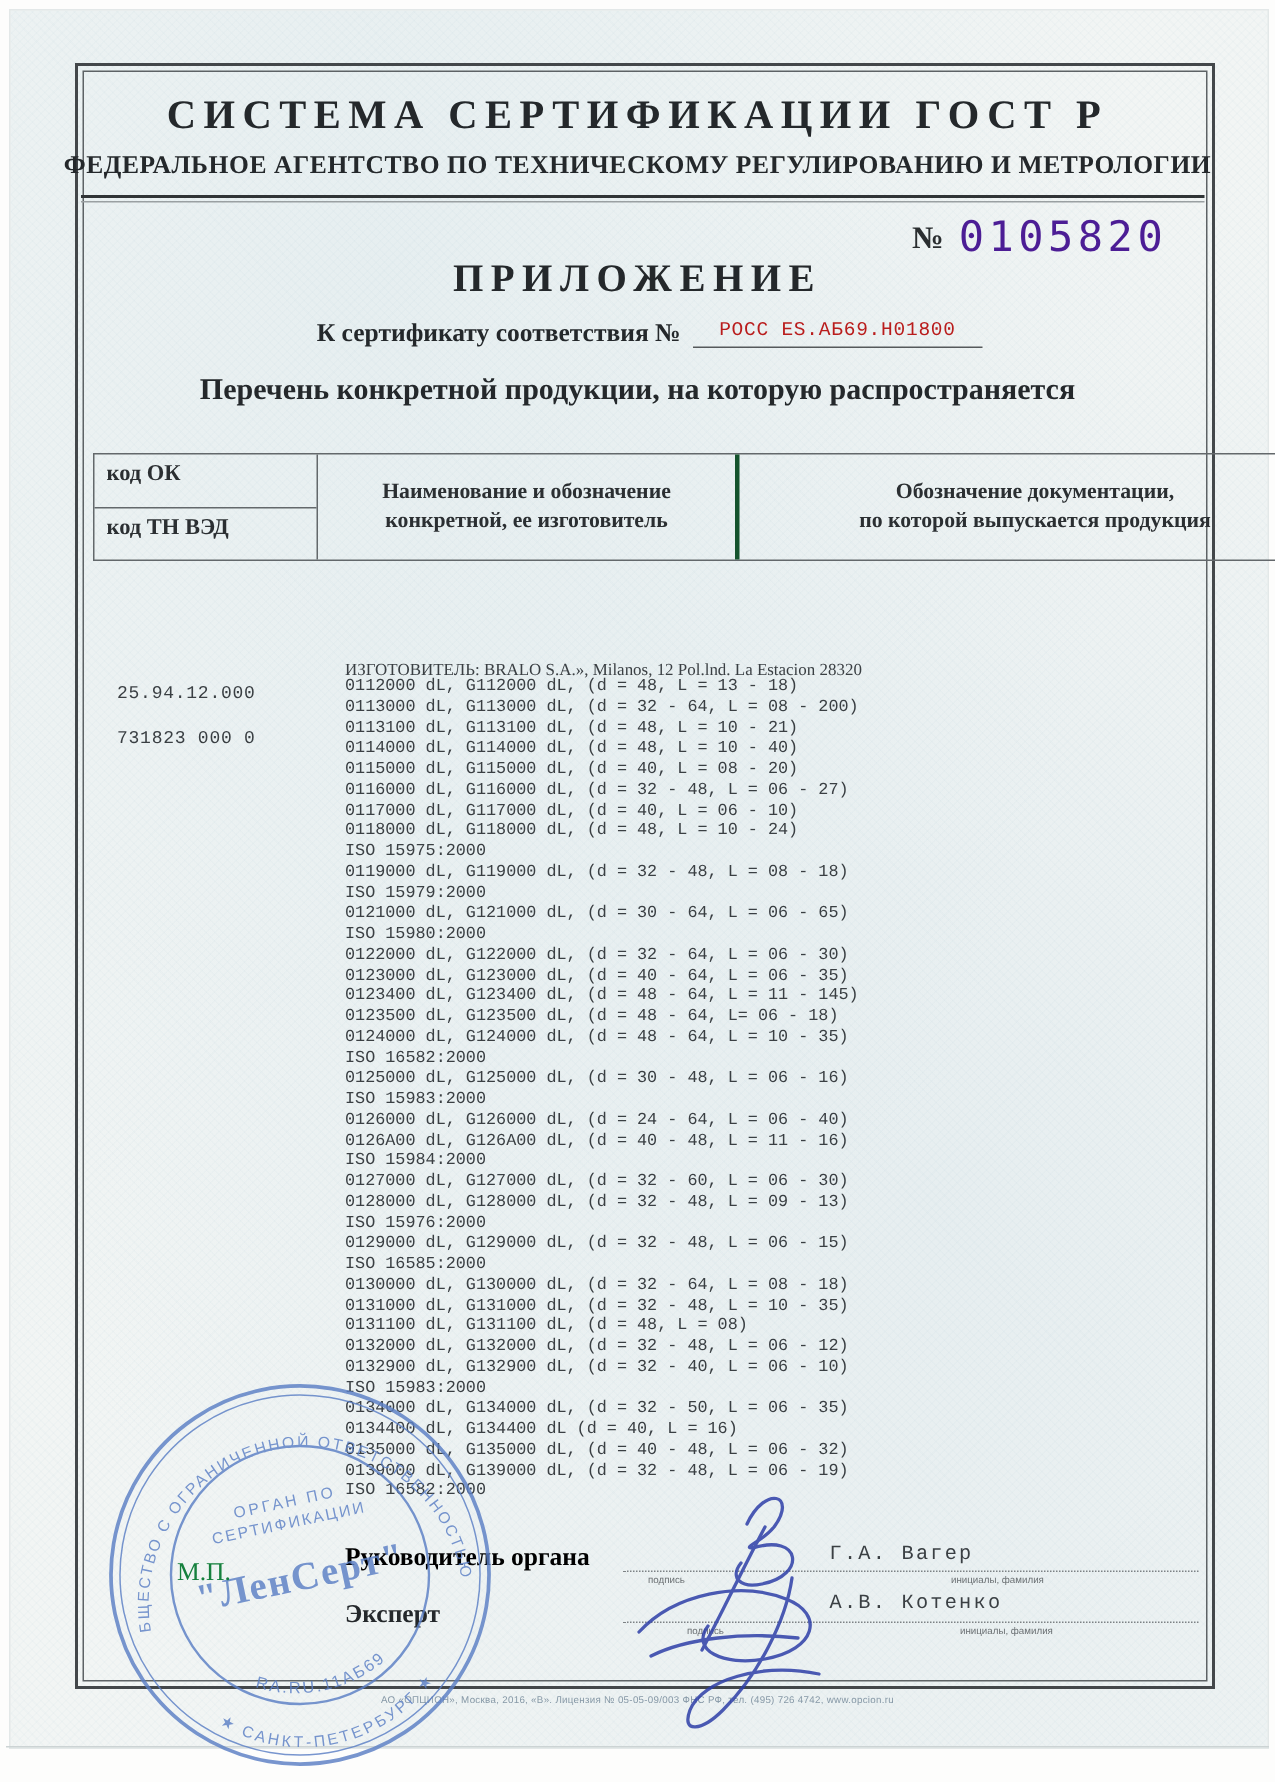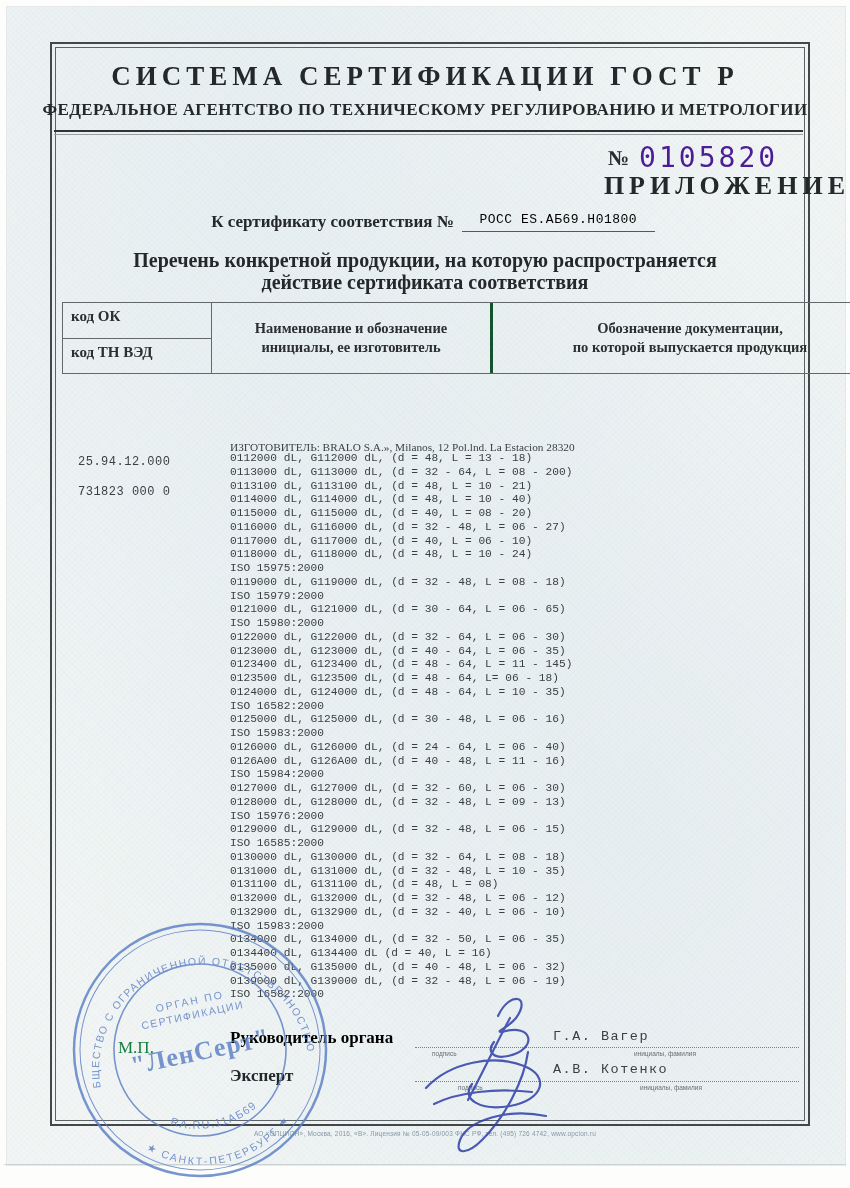--- a/index.html
+++ b/index.html
@@ -32,26 +32,26 @@
   .h-sep-a{top:130px;left:54px;width:749px;border-top:2px solid #303436;}
   .h-sep-b{top:134px;left:54px;width:749px;border-top:1px solid #9aa0a2;}
 
   .doc-number{top:141px;left:608px;white-space:nowrap;}
   .doc-number .no{font-size:21px;font-weight:bold;color:#2a2e30;margin-right:10px;}
   .doc-number .digits{
     font-family:"DejaVu Sans Mono","Liberation Mono",monospace;
     font-size:28px;color:#4c1d95;letter-spacing:3px;vertical-align:-2px;
   }
 
-  .appendix-title{top:171px;font-size:26px;font-weight:bold;letter-spacing:5px;color:#24282b;text-align:right;}
+  .appendix-title{top:171px;font-size:26px;font-weight:bold;letter-spacing:5px;color:#24282b;}
 
   .cert-line{top:212px;left:0;width:100%;display:flex;justify-content:center;align-items:flex-end;padding-left:16px;box-sizing:border-box;}
   .cert-line .lbl{font-size:17px;font-weight:bold;color:#24282b;}
   .cert-line .val{
-    font-family:"Liberation Mono","DejaVu Sans Mono",monospace;font-size:13px;color:#000000;
+    font-family:"Liberation Mono","DejaVu Sans Mono",monospace;font-size:13px;color:#b91c1c;
     border-bottom:1px solid #55595b;padding:0 14px 4px;margin-left:8px;min-width:165px;text-align:center;
     letter-spacing:0.5px;
   }
 
   .list-title{top:249px;font-size:20px;font-weight:bold;line-height:22px;color:#24282b;}
 
   .spec-table{top:302px;left:62px;width:826px;height:72px;border:1px solid #63686b;display:flex;box-sizing:border-box;background:transparent;}
   .spec-table .c1{width:148px;border-right:1px solid #63686b;display:flex;flex-direction:column;}
   .spec-table .c1 .cell{flex:1;padding:5px 0 0 8px;font-size:15px;font-weight:600;color:#2b2f32;}
   .spec-table .c1 .cell.first{border-bottom:1px solid #63686b;}
@@ -107,31 +107,30 @@
 </div>
 
 <div class="abs ctr appendix-title">ПРИЛОЖЕНИЕ</div>
 <div class="abs cert-line">
   <span class="lbl">К сертификату соответствия №</span>
   <span class="val">РОСС ES.АБ69.Н01800</span>
 </div>
 
 <div class="abs ctr list-title">
   <div>Перечень конкретной продукции,  на которую распространяется</div>
-  <div>действие сертификата соответствия</div>
 </div>
 
 <div class="abs spec-table">
   <div class="c1">
     <div class="cell first">код ОК</div>
     <div class="cell">код ТН ВЭД</div>
   </div>
   <div class="c2 hdr">
     <div>Наименование и обозначение</div>
-    <div>инициалы, ее изготовитель</div>
+    <div>конкретной, ее изготовитель</div>
   </div>
   <div class="c3 hdr">
     <div>Обозначение документации,</div>
     <div>по которой выпускается продукция</div>
   </div>
 </div>
 
 <div class="abs mono manufacturer">
   <div>ИЗГОТОВИТЕЛЬ: BRALO S.A.», Milanos, 12 Pol.lnd. La Estacion 28320</div>
 </div>

